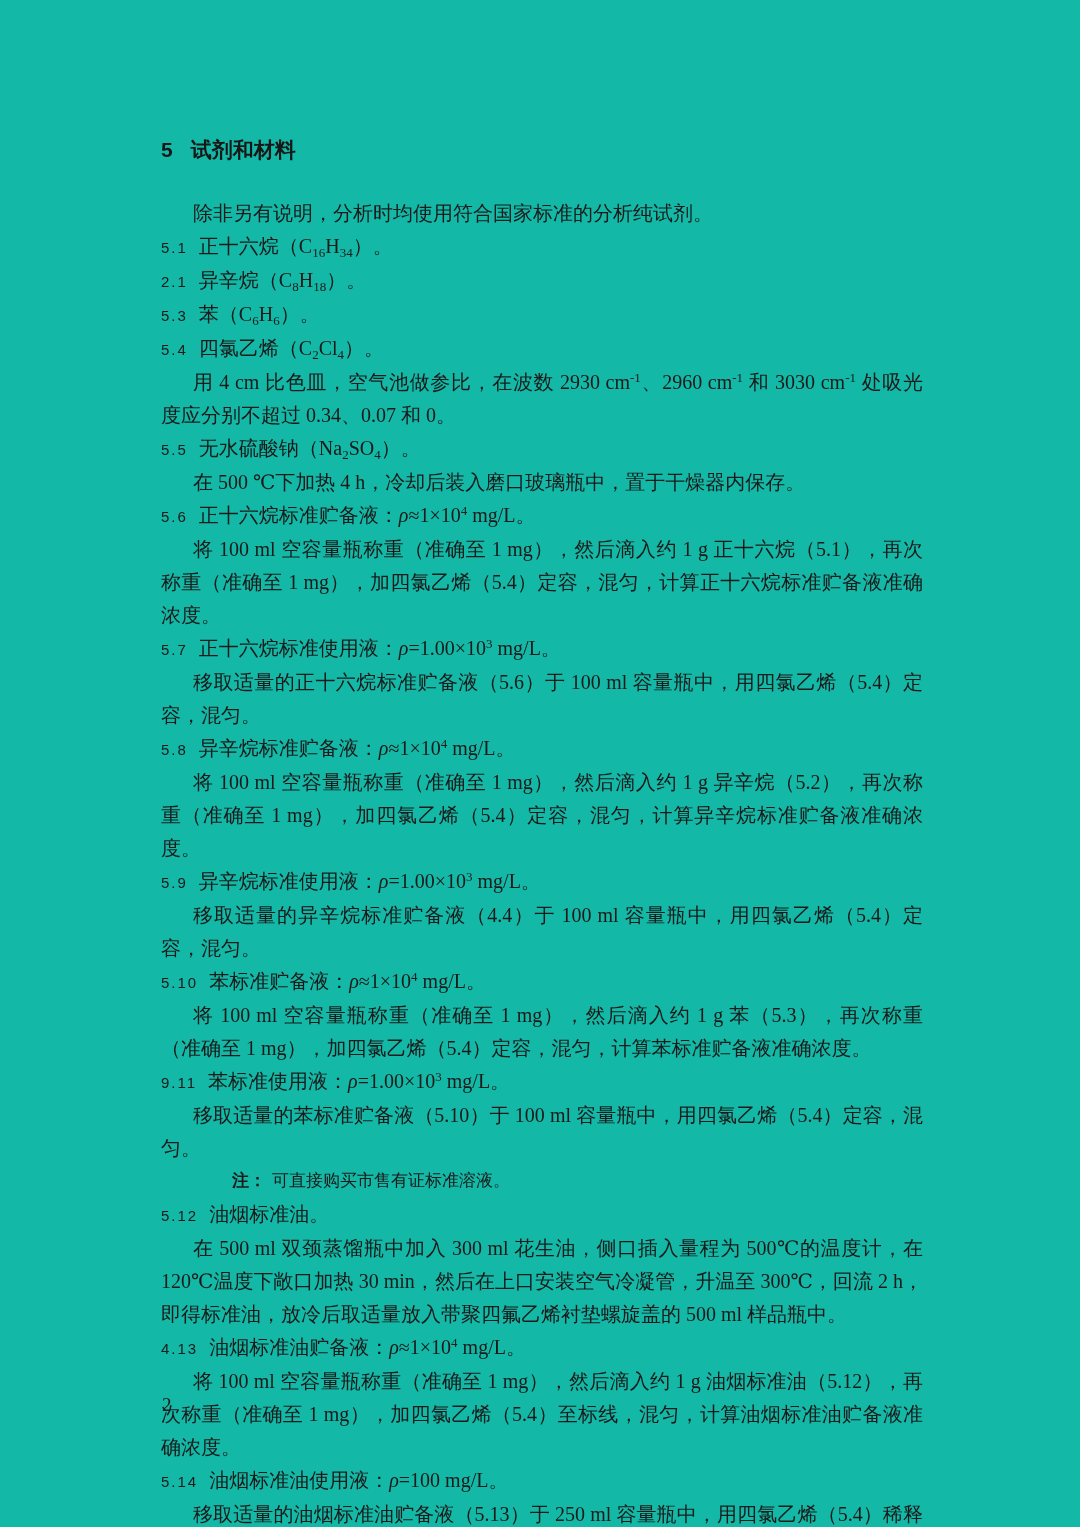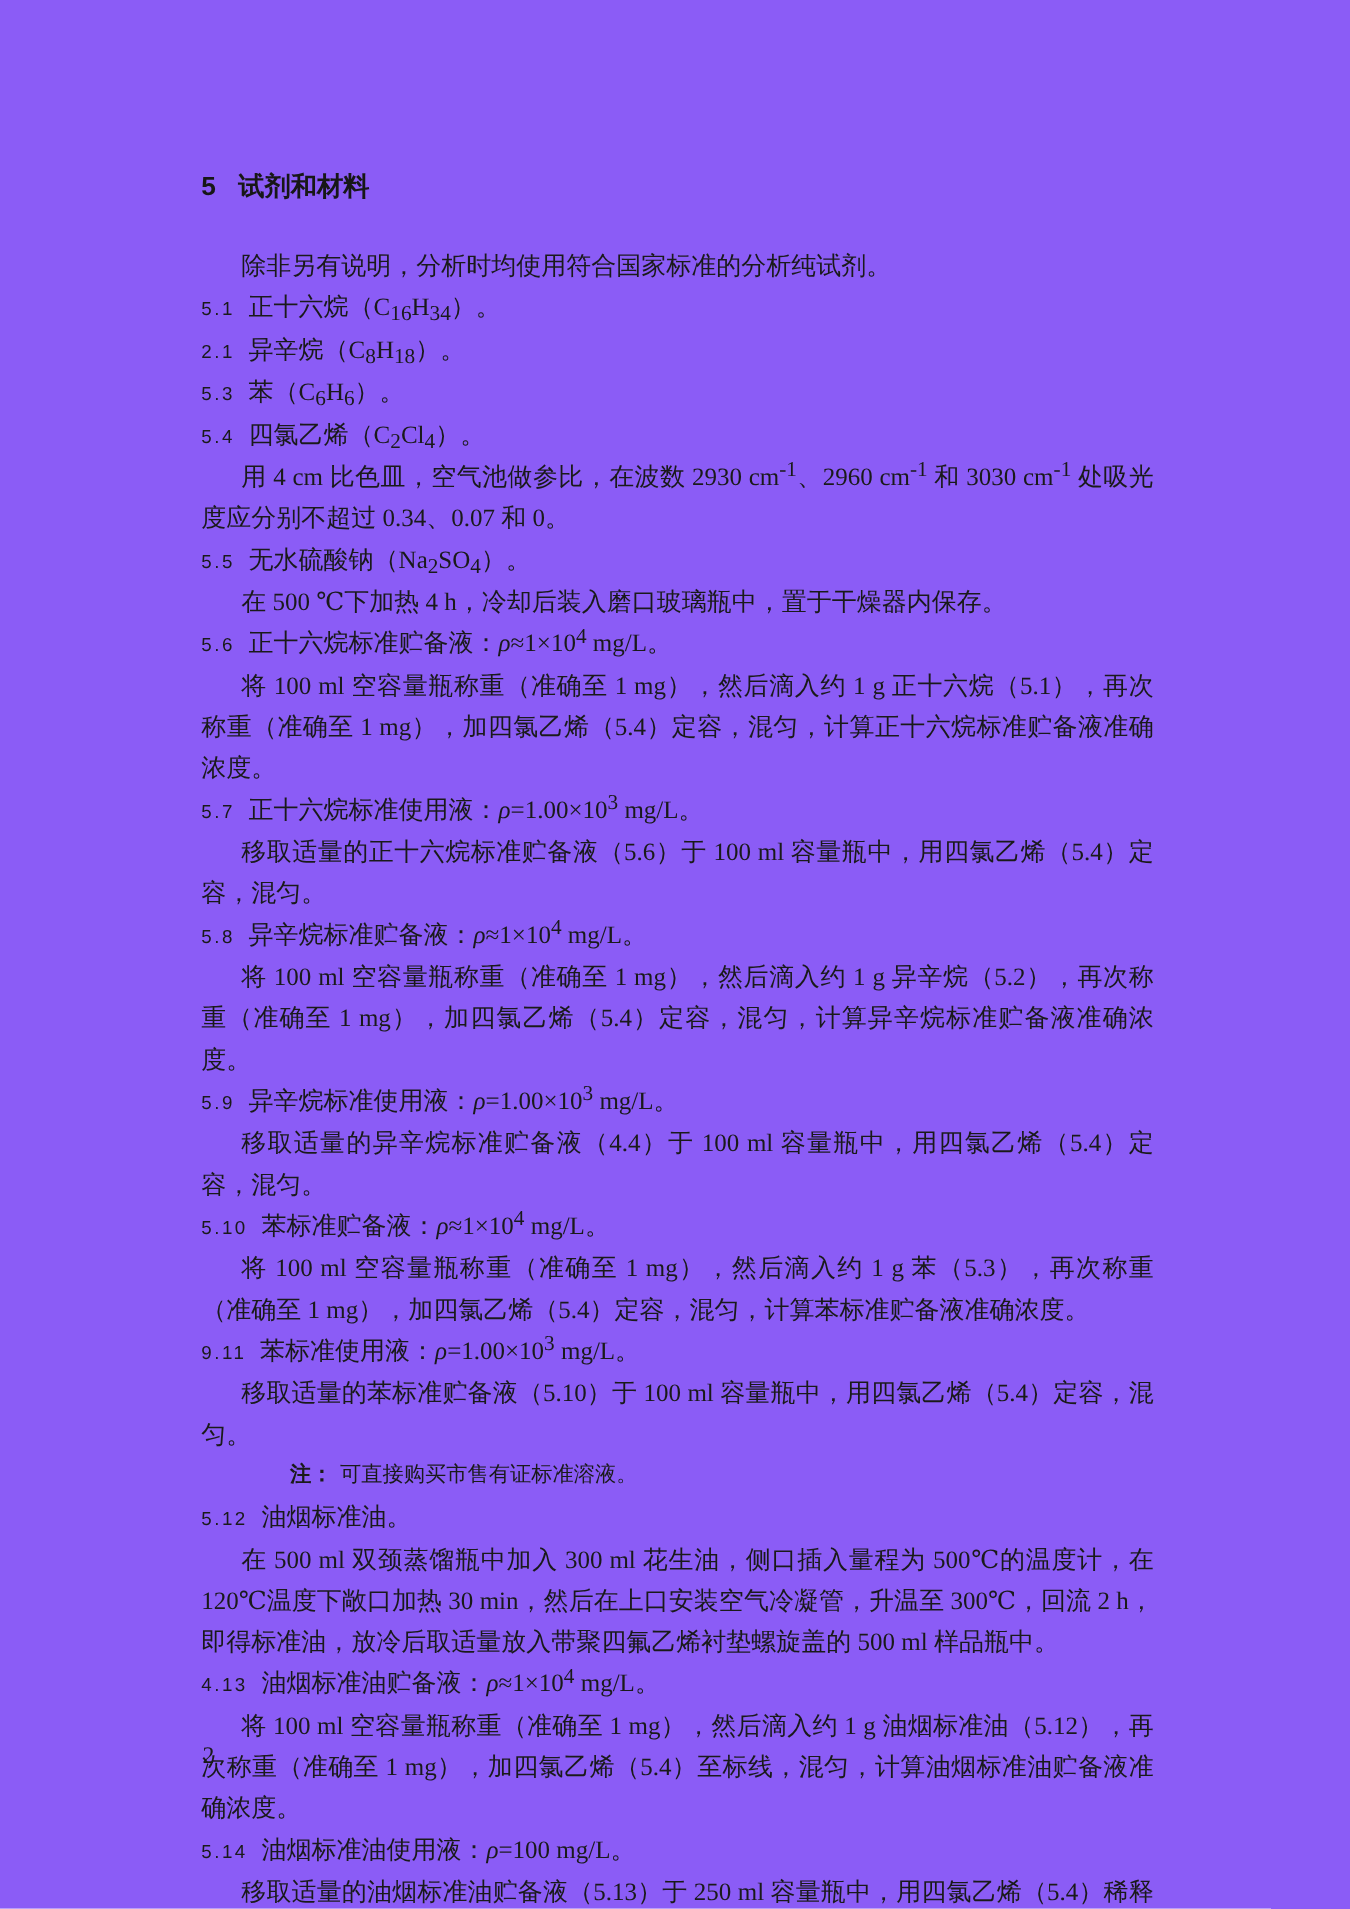--- a/index.html
+++ b/index.html
@@ -1,20 +1,20 @@
 <!DOCTYPE html>
 <html><head>
 <meta charset="utf-8">
 <style>
   html, body { margin: 0; padding: 0; background: #ffffff; }
   .page {
     position: relative;
     width: 1080px;
     height: 1527px;
-    background: #8b5cf6;
+    background: #14b8a6;
     color: #1a1a1a;
     font-family: "Liberation Serif", "DejaVu Serif", serif;
     overflow: hidden;
   }
   .inner {
     position: absolute;
     left: 161px;
     top: 136px;
     width: 762px;
   }
@@ -34,21 +34,21 @@
     text-align: justify;
   }
   .para { text-indent: 32px; }
   .c-num {
     font-family: "Liberation Sans", "DejaVu Sans", sans-serif;
     font-size: 15px;
     letter-spacing: 2px;
     margin-right: 11px;
   }
   sub, sup {
-    font-size: 17px;
+    font-size: 13px;
     line-height: 0;
   }
   sub { vertical-align: -4px; }
   sup { vertical-align: 7px; }
   .note {
     font-size: 17px;
     line-height: 33px;
     margin: 0;
     padding-left: 71px;
     font-family: Liberation Mono, monospace;

